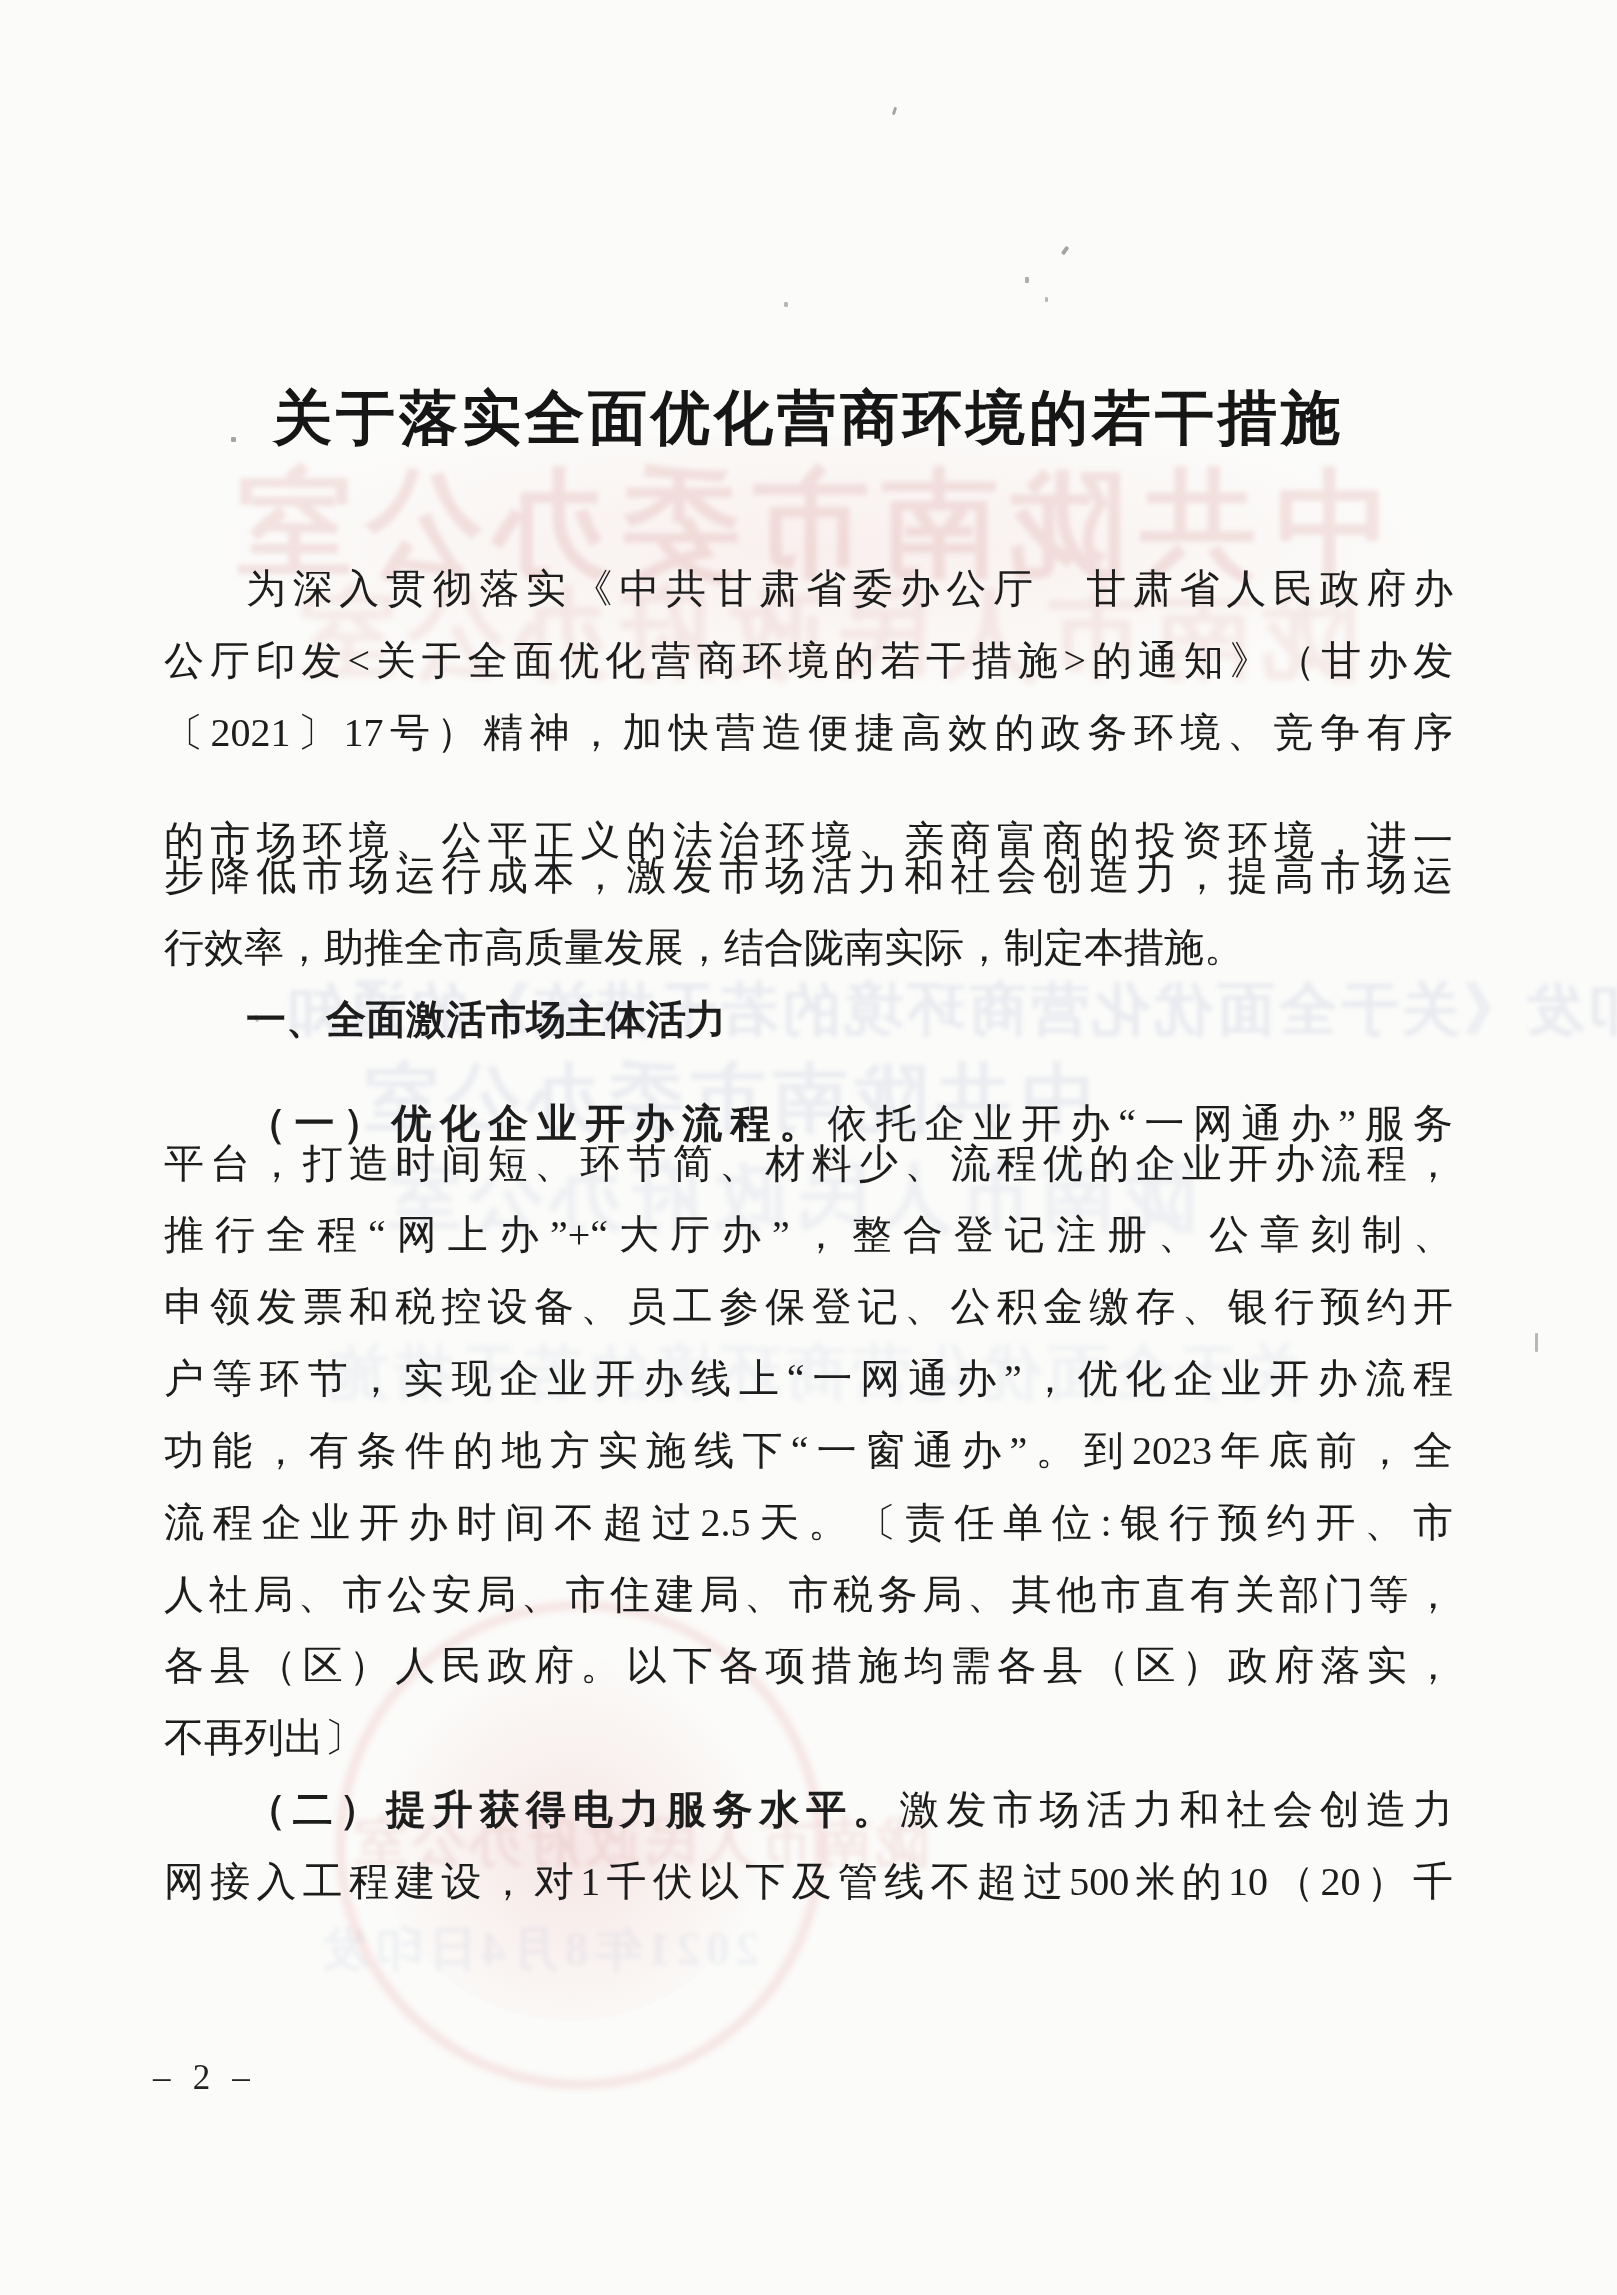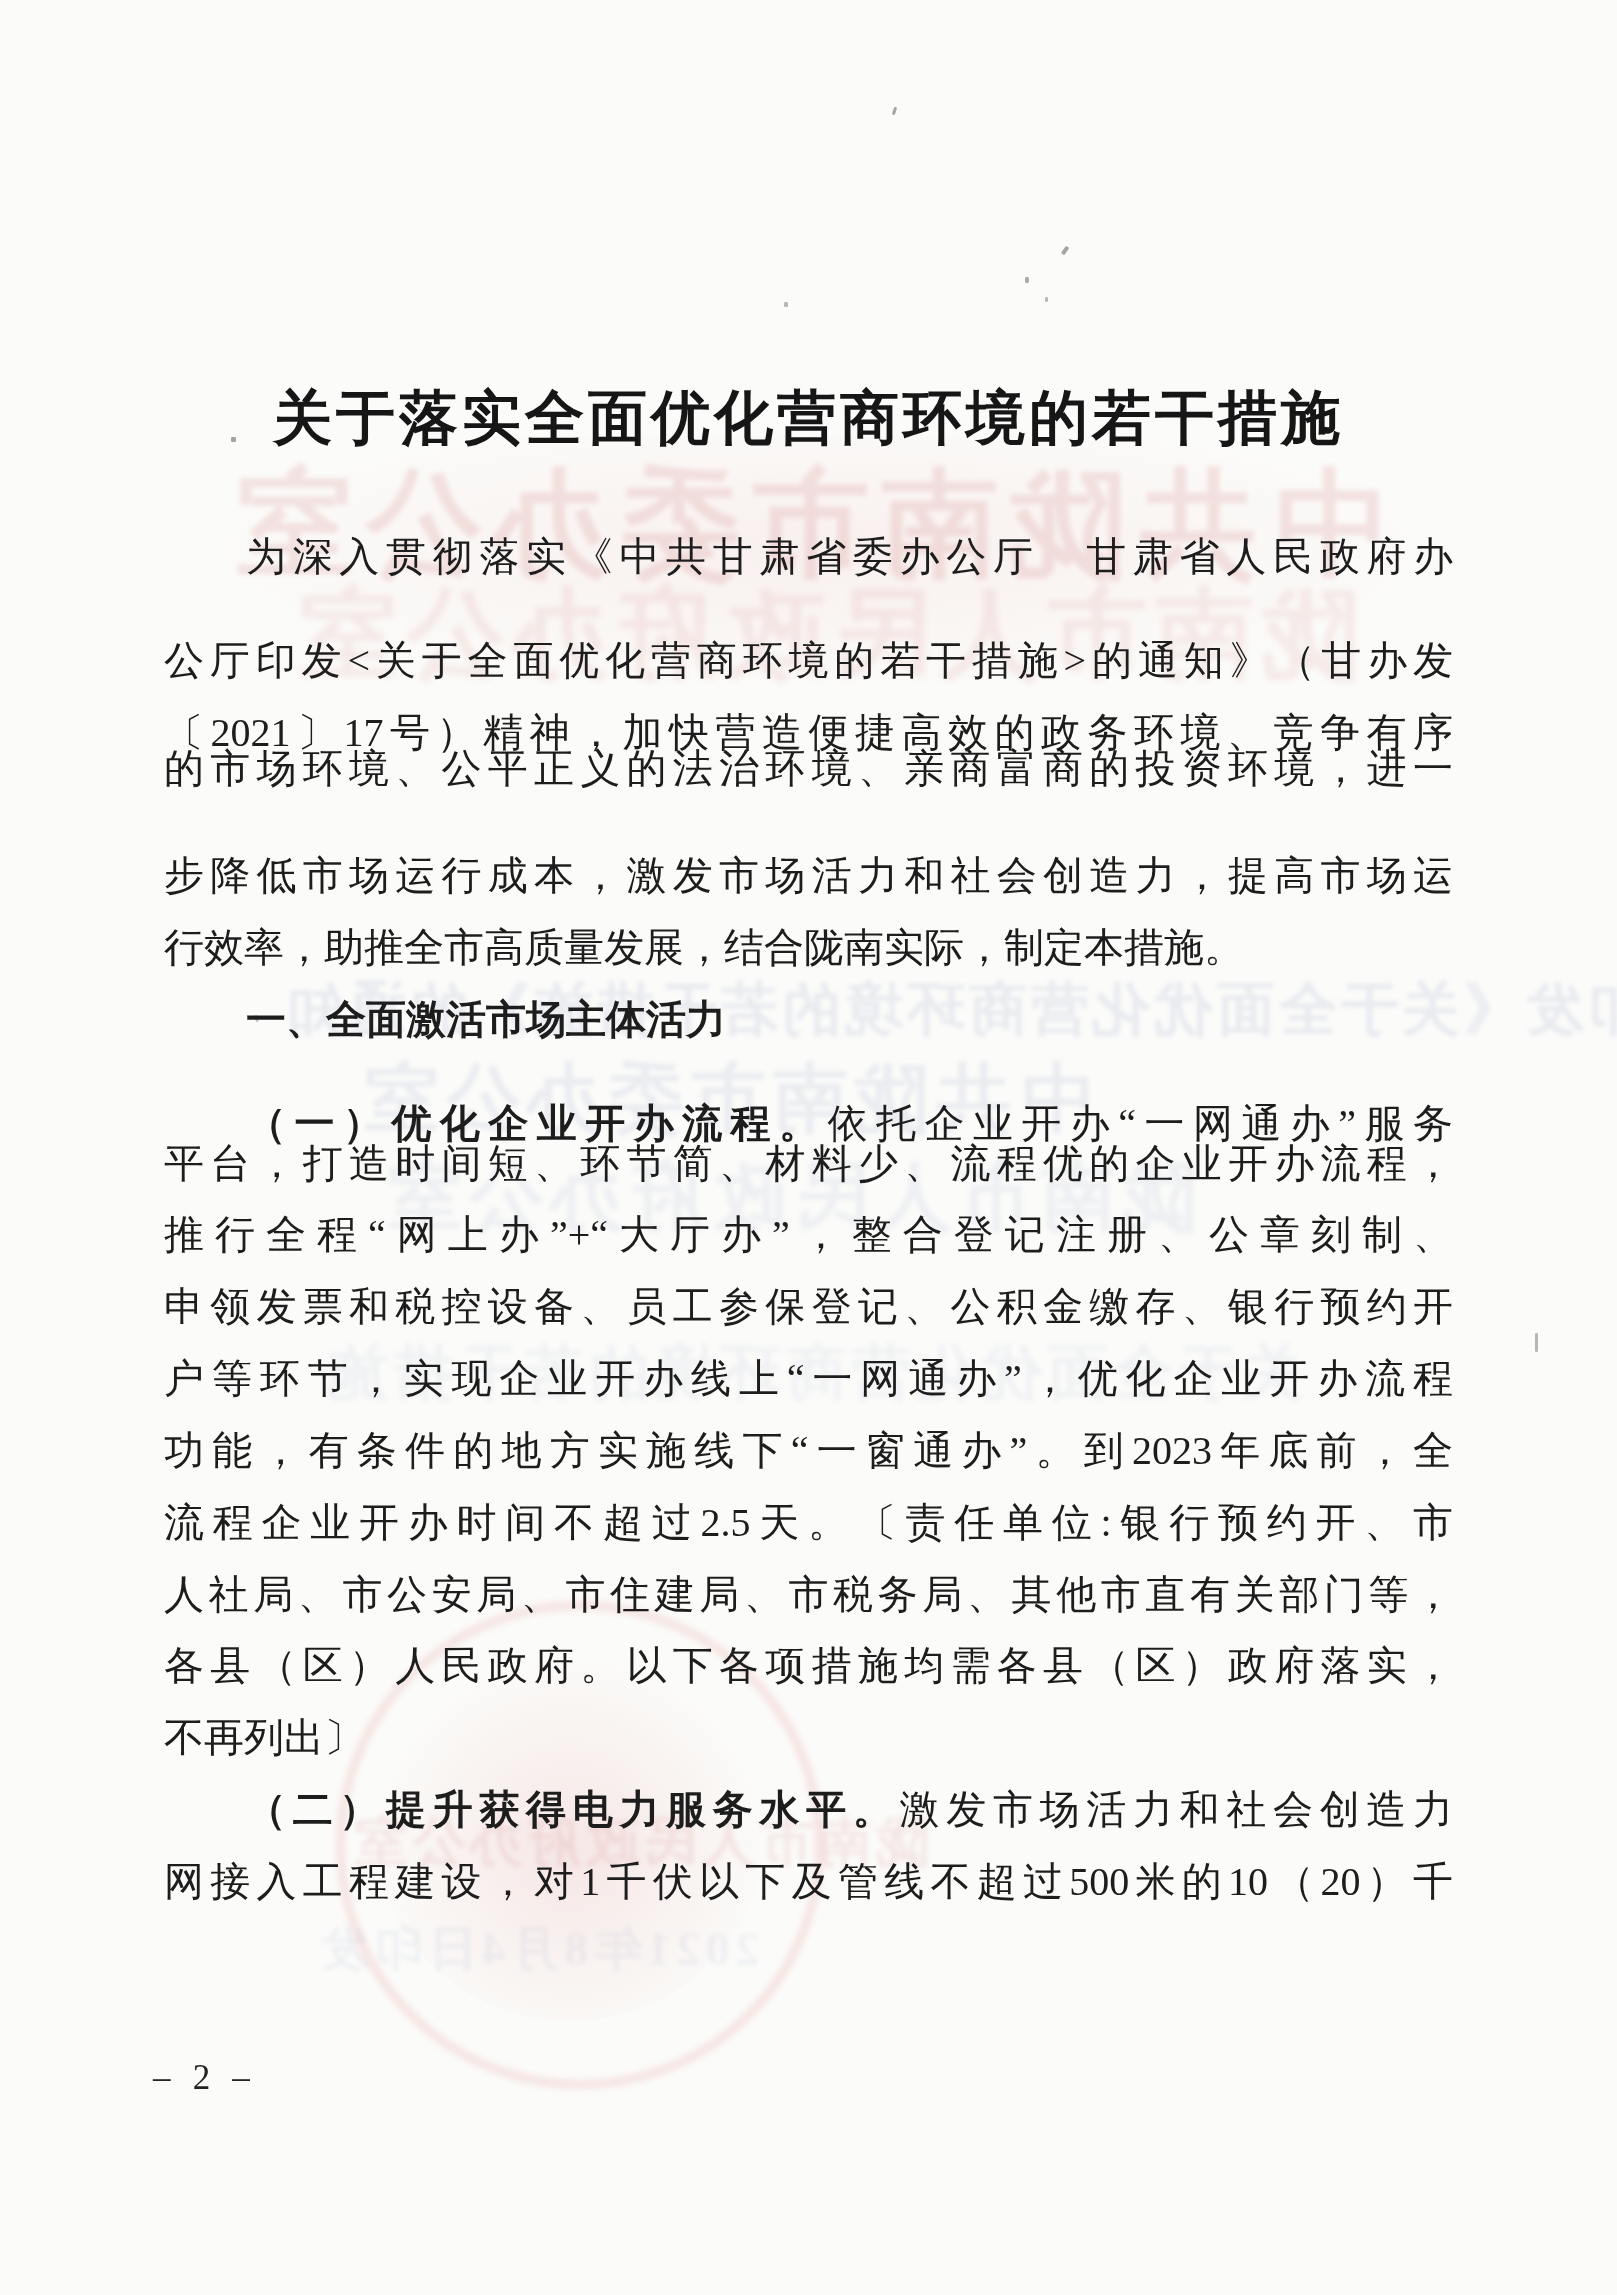--- a/index.html
+++ b/index.html
@@ -91,24 +91,24 @@
   <div class="speck" style="left:1045px;top:297px;width:3.4px;height:5.4px;opacity:.35;"></div>
   <div class="speck" style="left:784px;top:302px;width:4px;height:4.7px;opacity:.35;"></div>
   <div class="speck" style="left:231px;top:437px;width:4.7px;height:4.7px;opacity:.45;"></div>
   <div class="speck" style="left:732px;top:395px;width:2.7px;height:6px;opacity:.30;transform:rotate(20deg);"></div>
   <div class="speck" style="left:1535px;top:1333px;width:3.4px;height:19px;opacity:.35;"></div>
   <div class="speck" style="left:255px;top:1015px;width:3.4px;height:6.7px;opacity:.30;transform:rotate(-15deg);"></div>
 
   <div class="doc-title">关于落实全面优化营商环境的若干措施</div>
 
   <div>
-    <div class="line just indent" style="top:520px"><span class="hei"></span><span>为深入贯彻落实《中共甘肃省委办公厅　甘肃省人民政府办</span></div>
+    <div class="line just indent" style="top:552px"><span class="hei"></span><span>为深入贯彻落实《中共甘肃省委办公厅　甘肃省人民政府办</span></div>
     <div class="line just" style="top:624px"><span class="hei"></span><span>公厅印发&lt;关于全面优化营商环境的若干措施&gt;的通知》（甘办发</span></div>
     <div class="line just" style="top:696px"><span class="hei"></span><span>〔2021〕17号）精神，加快营造便捷高效的政务环境、竞争有序</span></div>
-    <div class="line just" style="top:732px"><span class="hei"></span><span>的市场环境、公平正义的法治环境、亲商富商的投资环境，进一</span></div>
+    <div class="line just" style="top:804px"><span class="hei"></span><span>的市场环境、公平正义的法治环境、亲商富商的投资环境，进一</span></div>
     <div class="line just" style="top:839px"><span class="hei"></span><span>步降低市场运行成本，激发市场活力和社会创造力，提高市场运</span></div>
     <div class="line" style="top:911px"><span class="hei"></span><span>行效率，助推全市高质量发展，结合陇南实际，制定本措施。</span></div>
     <div class="line indent" style="top:983px"><span class="hei">一、全面激活市场主体活力</span><span></span></div>
     <div class="line just indent" style="top:1087px"><span class="hei">（一）优化企业开办流程。</span><span>依托企业开办“一网通办”服务</span></div>
     <div class="line just" style="top:1127px"><span class="hei"></span><span>平台，打造时间短、环节简、材料少、流程优的企业开办流程，</span></div>
     <div class="line just" style="top:1198px"><span class="hei"></span><span>推行全程“网上办”+“大厅办”，整合登记注册、公章刻制、</span></div>
     <div class="line just" style="top:1270px"><span class="hei"></span><span>申领发票和税控设备、员工参保登记、公积金缴存、银行预约开</span></div>
     <div class="line just" style="top:1342px"><span class="hei"></span><span>户等环节，实现企业开办线上“一网通办”，优化企业开办流程</span></div>
     <div class="line just" style="top:1414px"><span class="hei"></span><span>功能，有条件的地方实施线下“一窗通办”。到2023年底前，全</span></div>
     <div class="line just" style="top:1486px"><span class="hei"></span><span>流程企业开办时间不超过2.5天。〔责任单位:银行预约开、市</span></div>

